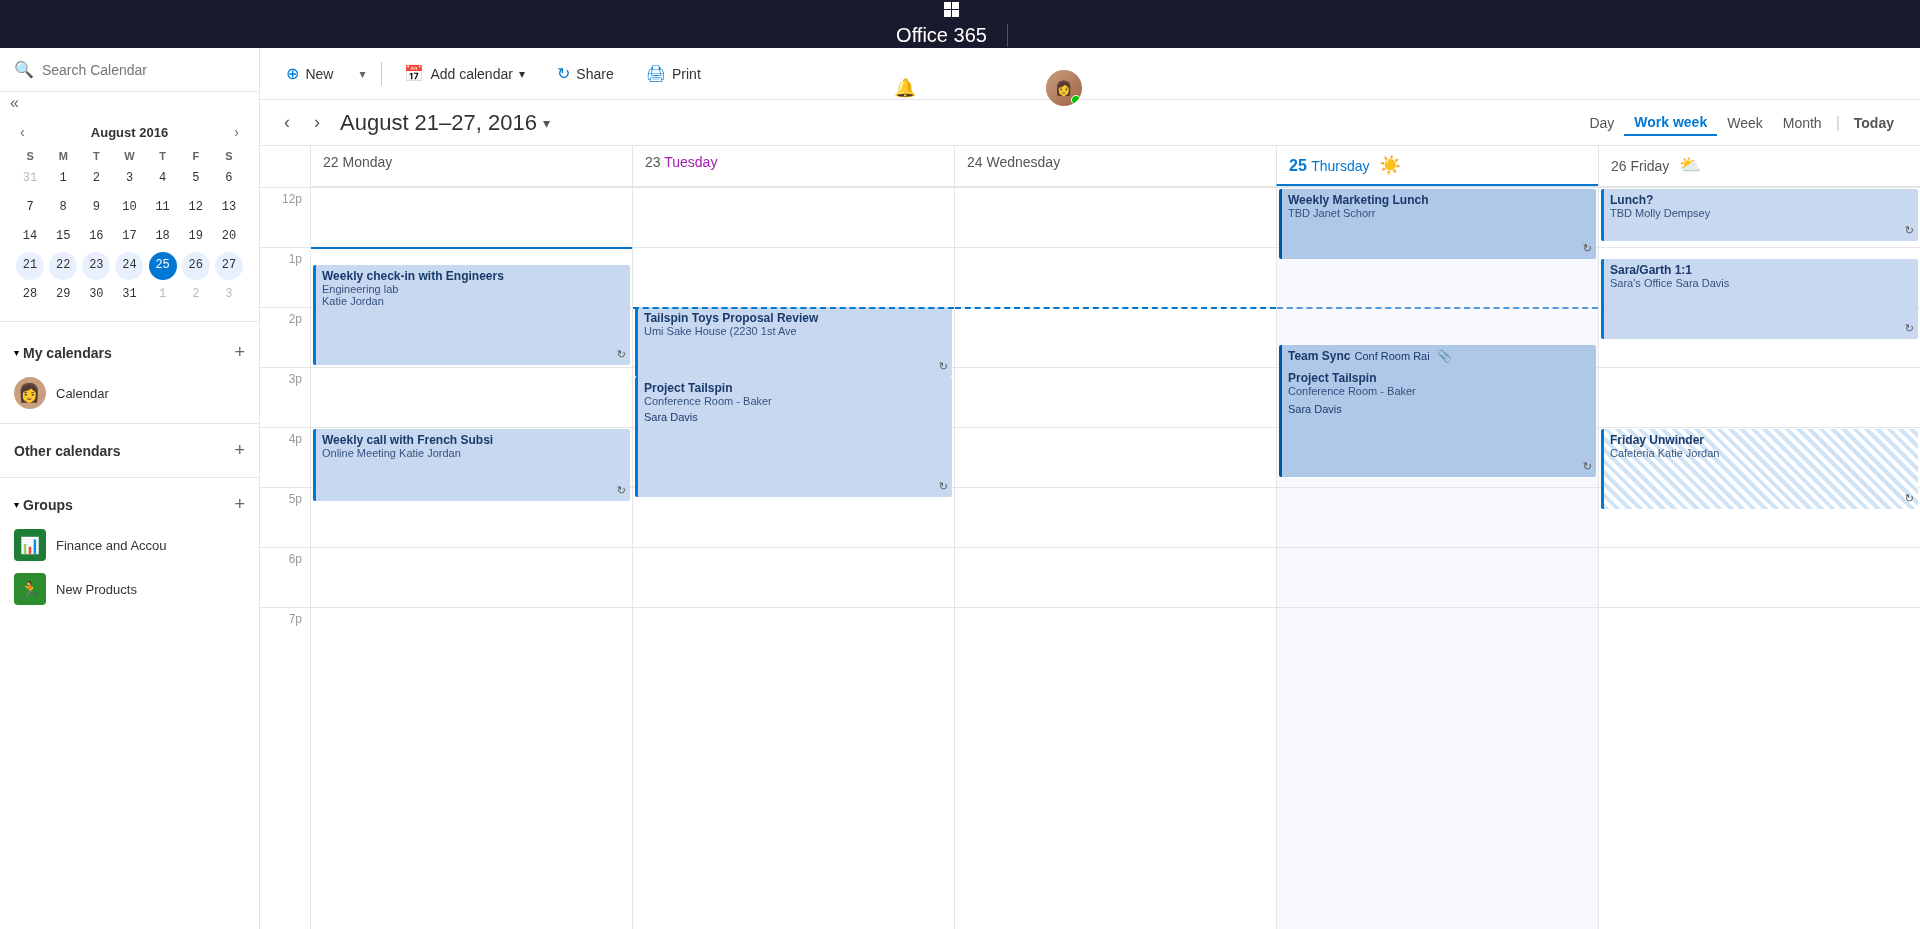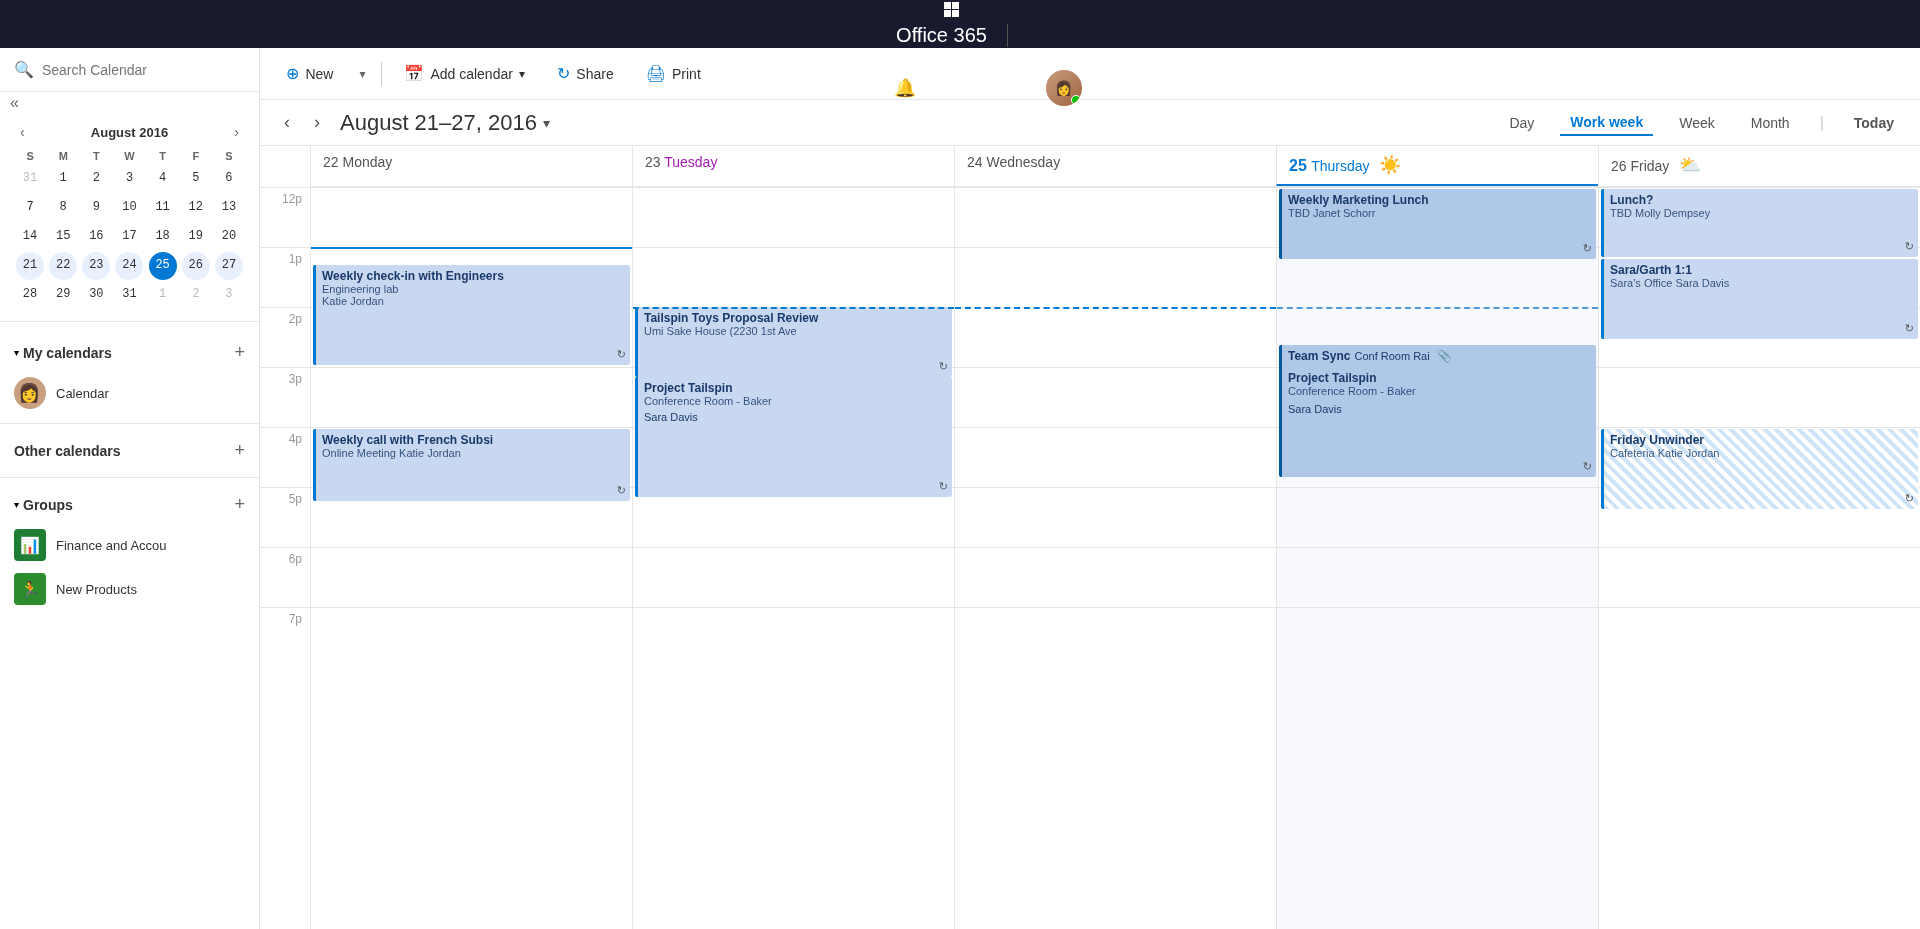--- a/index.html
+++ b/index.html
@@ -69,21 +69,21 @@
     .toolbar-btn { display: flex; align-items: center; gap: 6px; background: none; border: none; cursor: pointer; font-size: 14px; color: #333; padding: 6px 10px; border-radius: 2px; }
     .toolbar-divider { width: 1px; height: 24px; background: #ccc; }
     .toolbar-dropdown { background: none; border: none; cursor: pointer; font-size: 12px; color: #666; padding: 4px; }
 
     
     .cal-view-header { display: flex; align-items: center; padding: 8px 16px; border-bottom: 1px solid #e5e5e5; }
     .cal-nav { display: flex; align-items: center; gap: 8px; }
     .cal-nav-btn { background: none; border: none; cursor: pointer; font-size: 18px; color: #555; padding: 4px 8px; }
     .cal-title { font-size: 22px; font-weight: 300; color: #333; margin: 0 12px; display: flex; align-items: center; gap: 6px; }
     .cal-title-dropdown { background: none; border: none; cursor: pointer; font-size: 14px; color: #555; }
-    .view-switcher { margin-left: auto; display: flex; align-items: center; gap: 16px; }
+    .view-switcher { margin-left: auto; display: flex; align-items: center; gap: 0; }
     .view-btn { background: none; border: none; cursor: pointer; font-size: 14px; color: #0078d4; padding: 4px 10px; }
     .view-btn.active { color: #0078d4; border-bottom: 2px solid #0078d4; }
     .view-btn.inactive { color: #555; }
     .view-divider { color: #ccc; margin: 0 4px; }
     .today-btn { background: none; border: none; cursor: pointer; font-size: 14px; color: #555; padding: 4px 10px; font-weight: 600; }
 
     
     .cal-grid { flex: 1; display: flex; flex-direction: column; overflow: hidden; }
     .day-col-header { flex: 1; padding: 8px 12px; font-size: 14px; color: #555; border-left: 1px solid #e5e5e5; }
     .day-col-header.today-col { color: #0078d4; border-bottom: 2px solid #0078d4; }
@@ -432,21 +432,21 @@
           <div class="day-col" style="position:relative;">
             <div class="time-row" style="border-top:1px solid #e5e5e5;"></div>
             <div class="time-row" style="border-top:1px solid #e5e5e5;"></div>
             <div class="time-row" style="border-top:1px solid #e5e5e5;"></div>
             <div class="time-row" style="border-top:1px solid #e5e5e5;"></div>
             <div class="time-row" style="border-top:1px solid #e5e5e5;"></div>
             <div class="time-row" style="border-top:1px solid #e5e5e5;"></div>
             <div class="time-row" style="border-top:1px solid #e5e5e5;"></div>
             <div class="time-row" style="border-top:1px solid #e5e5e5;"></div>
 
-            <div class="event event-blue" style="top:2px;height:68px;">
+            <div class="event event-blue" style="top:2px;height:52px;">
               <div class="event-title">Lunch?</div>
               <div class="event-sub">TBD Molly Dempsey</div>
               <span class="event-refresh">↻</span>
             </div>
 
             <div class="event event-blue" style="top:72px;height:80px;">
               <div class="event-title">Sara/Garth 1:1</div>
               <div class="event-sub">Sara's Office Sara Davis</div>
               <span class="event-refresh">↻</span>
             </div>

